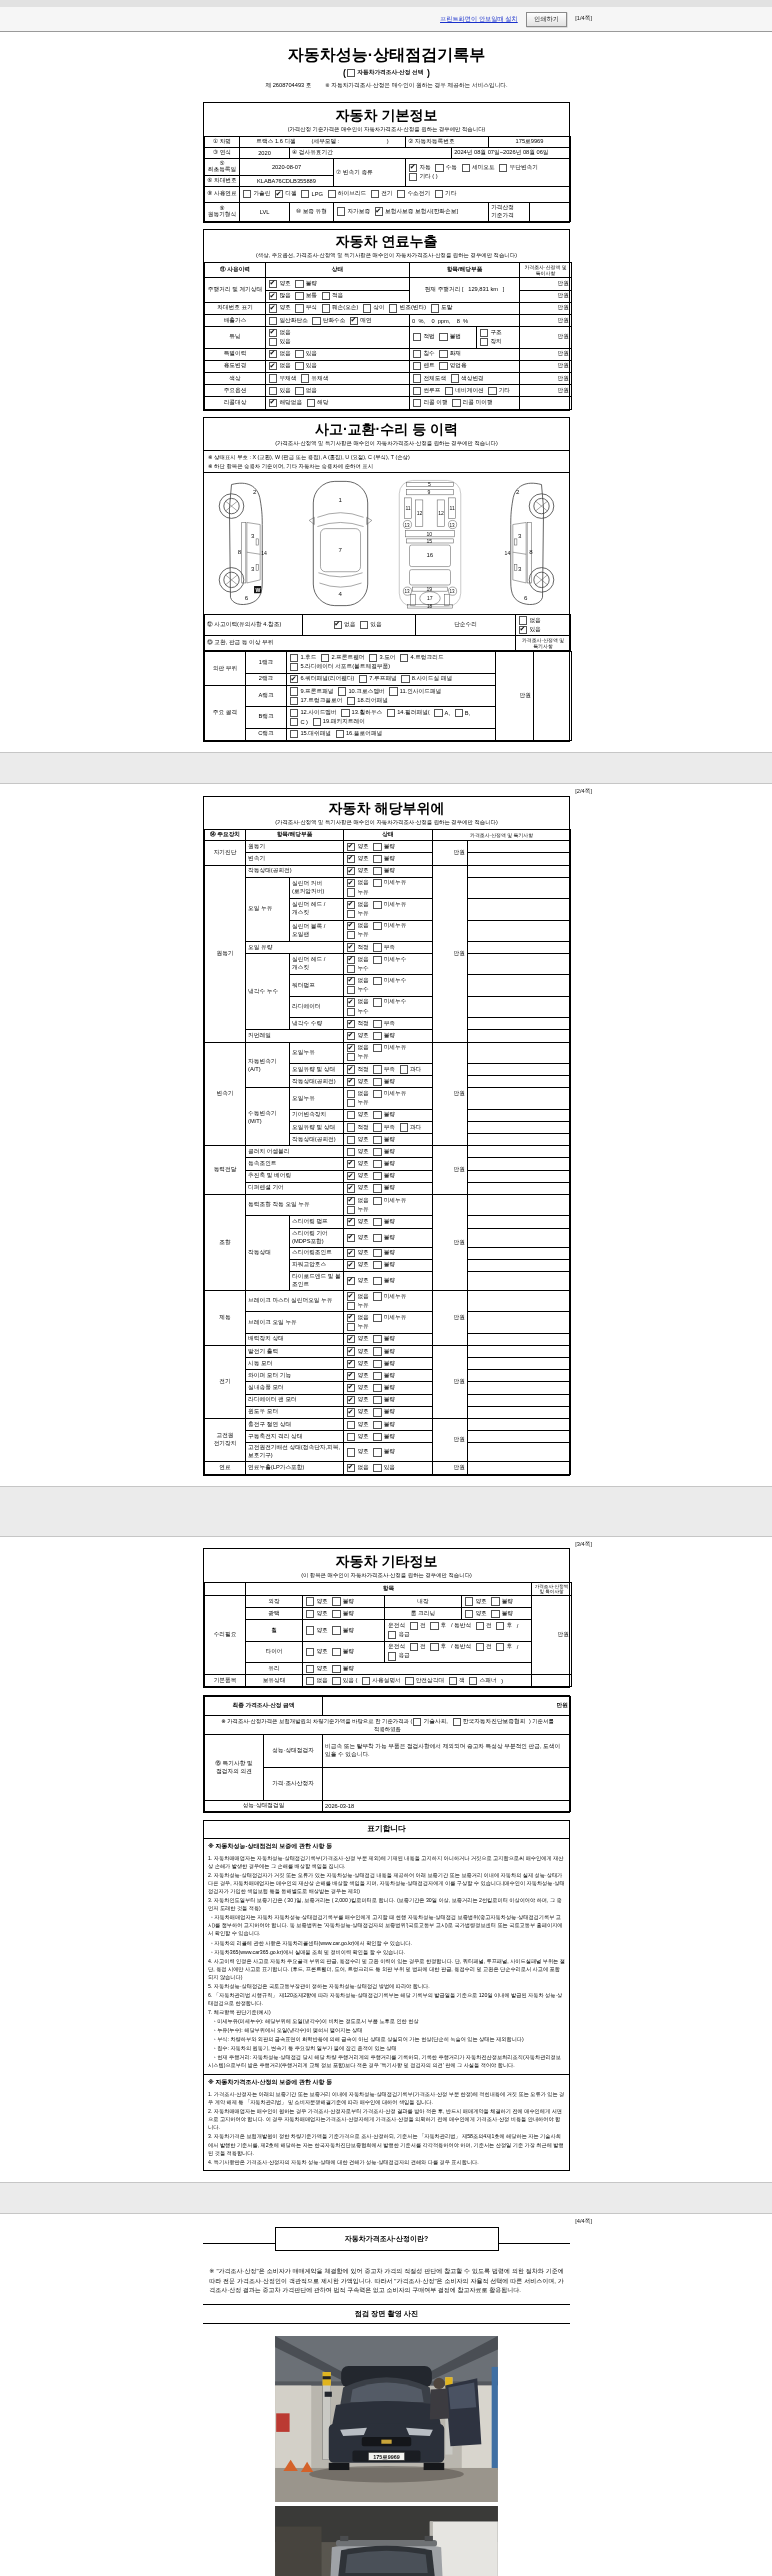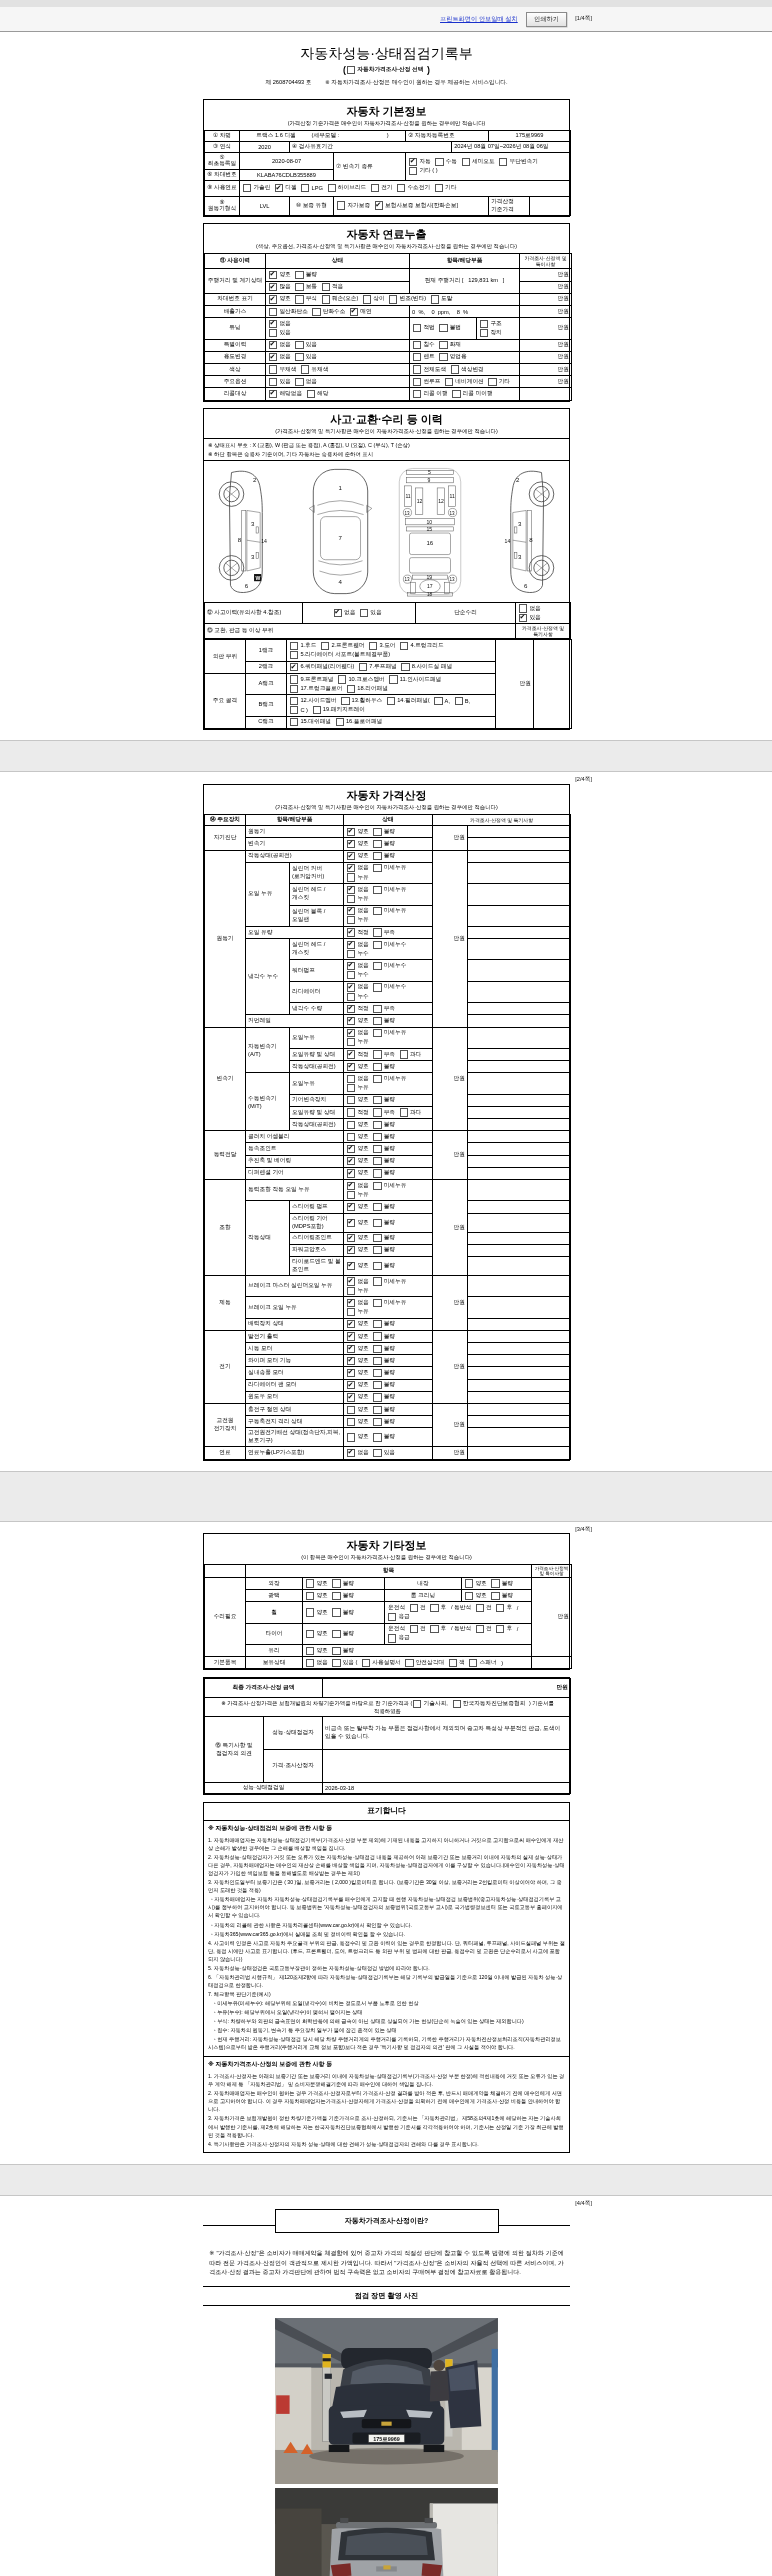--- a/index.html
+++ b/index.html
@@ -5,26 +5,26 @@
 html,body{margin:0;padding:0;background:#fff;}
 body{width:773px;font-family:"Liberation Sans","DejaVu Sans",sans-serif;color:#000;}
 .topstrip{height:7.2px;background:#e2e2e2;}
 .toolbar{height:24px;background:#f6f6f6;border-bottom:0.5px solid #9a9a9a;display:flex;align-items:center;justify-content:flex-end;padding-right:181px;gap:8.2px;}
 .link{color:#1a31cc;text-decoration:underline;font-size:6.2px;cursor:pointer;}
 .btn{border:0.5px solid #8a8a8a;background:linear-gradient(#fefefe,#e2e2e2);padding:2.1px 7.2px;font-size:6.2px;color:#222;box-shadow:0.5px 0.5px 0 #bfbfbf;cursor:pointer;}
 .marker{font-size:5.7px;color:#111;}
 .page{position:relative;background:#fff;padding:5.2px 0 10.3px;}
 .page .marker{position:absolute;top:4.1px;right:181px;}
 .doc{width:367px;margin:0 auto;position:relative;}
-.maintitle{text-align:center;font-size:14px;font-weight:400;padding-top:7.2px;}
+.maintitle{text-align:center;font-size:16px;font-weight:700;padding-top:7.2px;}
 .maintitle2{text-align:center;font-size:8.8px;font-weight:700;padding:2.1px 0 4.1px;}
 .docno{text-align:center;font-size:5.7px;padding-bottom:6.2px;}
 .docno .no{margin-right:13.4px;}
 .box{border:1px solid #000;margin-top:6.2px;background:#fff;}
-.sec-t{font-weight:700;font-size:11px;text-align:center;padding:3.6px 0 1px;}
+.sec-t{font-weight:700;font-size:14px;text-align:center;padding:3.6px 0 1px;}
 .sec-s{font-size:5.4px;text-align:center;padding:0 2.1px 3.1px;}
 .t{width:100%;border-collapse:collapse;table-layout:fixed;}
 .t td{border:0.5px solid #000;padding:1px 2.1px;font-size:5.7px;vertical-align:middle;word-break:keep-all;}
 .t .c{text-align:center;}
 .t .b{font-weight:700;}
 .price{text-align:right;padding-right:3.1px;}
 .cbw{display:inline-flex;align-items:center;margin:0.5px 3.6px 0.5px 1px;white-space:nowrap;vertical-align:middle;}
 .cb{width:6.2px;height:6.2px;border:0.5px solid #555;background:#fff;display:inline-block;margin-right:2.1px;position:relative;flex:none;}
 .cb.ck::after{content:"✔";position:absolute;left:-0.5px;top:-2.6px;font-size:7.2px;color:#111;font-weight:700;}
 .cbl{font-size:5.7px;}
@@ -625,21 +625,21 @@
   </div>
 </div>
 </div>
 
 <div class="gap"></div>
 
 <div class="page">
 <span class="marker">[2/4쪽]</span>
 <div class="doc">
   <div class="box">
-    <div class="sec-t">자동차 가격산정</div>
+    <div class="sec-t">자동차 해당부위에</div>
     <div class="sec-s">(가격조사·산정액 및 특기사항은 매수인이 자동차가격조사·산정을 원하는 경우에만 적습니다)</div>
     <table class="t">
       <colgroup>
             <col style="width:41px">
             <col style="width:44px">
             <col style="width:54px">
             <col style="width:89px">
             <col style="width:35px">
             <col style="width:103px">
           </colgroup>

